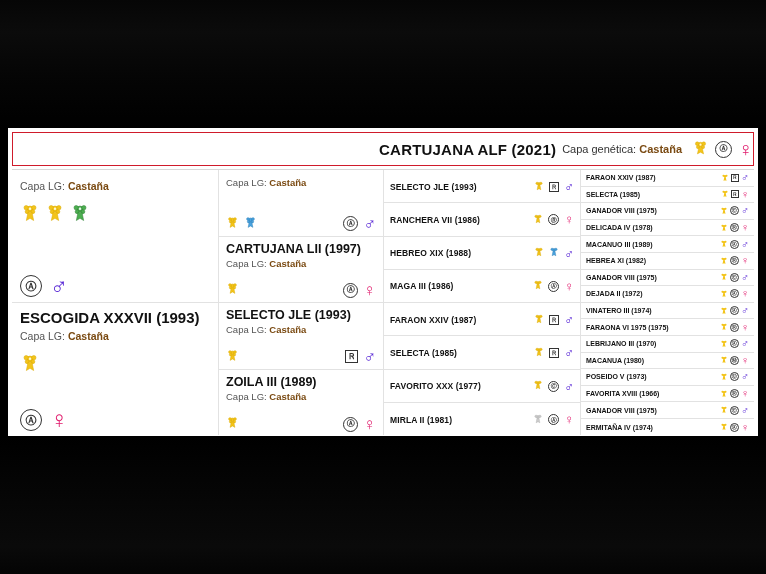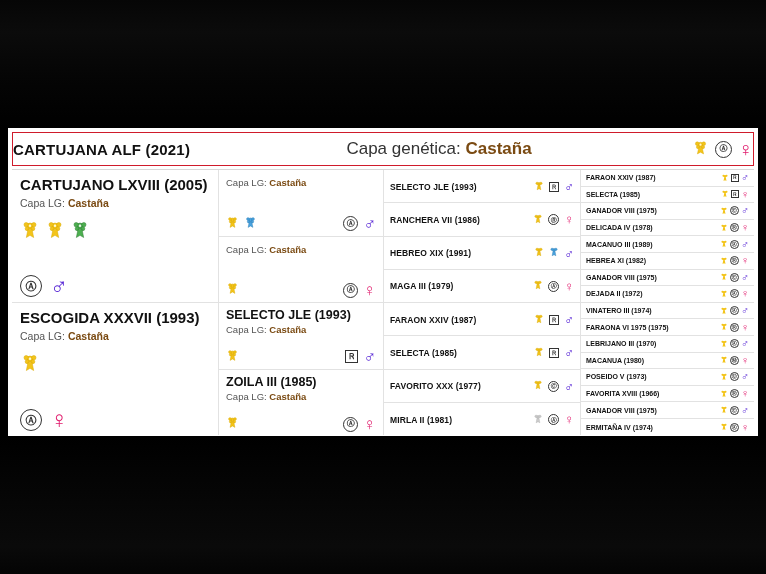--- a/index.html
+++ b/index.html
@@ -27,29 +27,29 @@
   }
 
   
   .header {
     border: 1.5px solid #cf1b2b;
     background: #fff;
     height: 34px;
     margin: 4px 4px 0 4px;
     display: flex;
     align-items: center;
-    justify-content: space-between;
+    justify-content: flex-end;
     gap: 6px;
     position: relative;
   }
   .header .title {
     font-size: 15px; font-weight: bold; color: #111; letter-spacing: .2px;
   }
   .header .capa {
-    font-size: 17px; color: #333;
+    font-size: 11px; color: #333;
   }
   .header .capa b { color: #7a4a12; }
   .header .icons { display: flex; align-items: center; gap: 6px; margin-left: 4px; }
 
   
   .cols {
     display: flex;
     height: 266px;
     margin: 3px 4px 4px 4px;
     border-top: 1px solid #d8d8d8;
@@ -143,21 +143,20 @@
       </span>
       <span class="ic badge-circ" style="width:17px;height:17px;font-size:8px;">Ⓐ</span>
       <span class="ic female" style="font-size:20px;">♀</span>
     </span>
   </div>
 
   <div class="cols">
 
     <div class="col c1">
       <div class="cell">
-        <div class="name-g1">CARTUJANO LXVIII (2005)</div>
         <div class="capa-g1">
           <span>Capa LG:</span>
           <b>Castaña</b>
         </div>
         <div class="icons-row icons-top">
           <span class="ic rosette">
             <svg width="20" height="22" viewBox="0 0 24 26">
                 <g fill="#f3c41a" stroke="#d9a800" stroke-width="0.6">
                   <circle cx="12" cy="8" r="3.4"></circle>
                   <circle cx="7.4" cy="6.6" r="2.6"></circle>
@@ -259,20 +258,21 @@
                 </g>
                 <path d="M9.6 12 L7.6 22 L12 19.4 L16.4 22 L14.4 12 Z" fill="#4aa3df" stroke="#2a7bb3" stroke-width="0.8"></path>
               </svg>
           </span>
           <span style="flex:1"></span>
           <span class="ic badge-circ" style="width:15px;height:15px;font-size:8px;">Ⓐ</span>
           <span class="ic male" style="font-size:17px;">♂</span>
         </div>
       </div>
       <div class="cell">
+        <div class="name-g2">CARTUJANA LII (1997)</div>
         <div class="capa-g2">
           <span>Capa LG:</span>
           <b>Castaña</b>
         </div>
         <div class="icons-row">
           <span class="ic rosette">
             <svg width="13" height="15" viewBox="0 0 24 26">
                 <g fill="#f3c41a" stroke="#d9a800" stroke-width="0.8">
                   <circle cx="12" cy="8" r="3.4"></circle>
                   <circle cx="7.4" cy="6.6" r="2.6"></circle>
@@ -306,21 +306,21 @@
                 </g>
                 <path d="M9.6 12 L7.6 22 L12 19.4 L16.4 22 L14.4 12 Z" fill="#f3c41a" stroke="#d9a800" stroke-width="0.8"></path>
               </svg>
           </span>
           <span style="flex:1"></span>
           <span class="ic badge-sq" style="width:13px;height:13px;font-size:8px;">Ꮢ</span>
           <span class="ic male" style="font-size:17px;">♂</span>
         </div>
       </div>
       <div class="cell">
-        <div class="name-g2">ZOILA III (1985)</div>
+        <div class="name-g2">ZOILA III (1989)</div>
         <div class="capa-g2">
           <span>Capa LG:</span>
           <b>Castaña</b>
         </div>
         <div class="icons-row">
           <span class="ic rosette">
             <svg width="13" height="15" viewBox="0 0 24 26">
                 <g fill="#f3c41a" stroke="#d9a800" stroke-width="0.8">
                   <circle cx="12" cy="8" r="3.4"></circle>
                   <circle cx="7.4" cy="6.6" r="2.6"></circle>
@@ -363,21 +363,21 @@
                   <circle cx="7.4" cy="6.6" r="2.8"></circle>
                   <circle cx="16.6" cy="6.6" r="2.8"></circle>
                 </g>
                 <path d="M9.6 11 L7.6 22 L12 19.4 L16.4 22 L14.4 11 Z" fill="#f3c41a" stroke="#d9a800" stroke-width="1"></path>
               </svg></span>
           <span class="ic badge-circ" style="width:11px;height:11px;font-size:6px;">Ⓡ</span>
           <span class="ic female" style="font-size:13px;">♀</span>
         </span>
       </div>
       <div class="cell">
-        <span class="name-g3">HEBREO XIX (1991)</span>
+        <span class="name-g3">HEBREO XIX (1988)</span>
         <span class="icons-row">
           <span class="ic rosette"><svg width="10" height="12" viewBox="0 0 24 26">
                 <g fill="#f3c41a" stroke="#d9a800" stroke-width="1">
                   <circle cx="12" cy="8" r="3.6"></circle>
                   <circle cx="7.4" cy="6.6" r="2.8"></circle>
                   <circle cx="16.6" cy="6.6" r="2.8"></circle>
                 </g>
                 <path d="M9.6 11 L7.6 22 L12 19.4 L16.4 22 L14.4 11 Z" fill="#f3c41a" stroke="#d9a800" stroke-width="1"></path>
               </svg></span>
           <span class="ic rosette blue-ros"><svg width="10" height="12" viewBox="0 0 24 26">
@@ -385,21 +385,21 @@
                   <circle cx="12" cy="8" r="3.6"></circle>
                   <circle cx="7.4" cy="6.6" r="2.8"></circle>
                   <circle cx="16.6" cy="6.6" r="2.8"></circle>
                 </g>
                 <path d="M9.6 11 L7.6 22 L12 19.4 L16.4 22 L14.4 11 Z" fill="#4aa3df" stroke="#2a7bb3" stroke-width="1"></path>
               </svg></span>
           <span class="ic male" style="font-size:13px;">♂</span>
         </span>
       </div>
       <div class="cell">
-        <span class="name-g3">MAGA III (1979)</span>
+        <span class="name-g3">MAGA III (1986)</span>
         <span class="icons-row">
           <span class="ic rosette"><svg width="10" height="12" viewBox="0 0 24 26">
                 <g fill="#f3c41a" stroke="#d9a800" stroke-width="1">
                   <circle cx="12" cy="8" r="3.6"></circle>
                   <circle cx="7.4" cy="6.6" r="2.8"></circle>
                   <circle cx="16.6" cy="6.6" r="2.8"></circle>
                 </g>
                 <path d="M9.6 11 L7.6 22 L12 19.4 L16.4 22 L14.4 11 Z" fill="#f3c41a" stroke="#d9a800" stroke-width="1"></path>
               </svg></span>
           <span class="ic badge-circ" style="width:11px;height:11px;font-size:6px;">Ⓐ</span>

